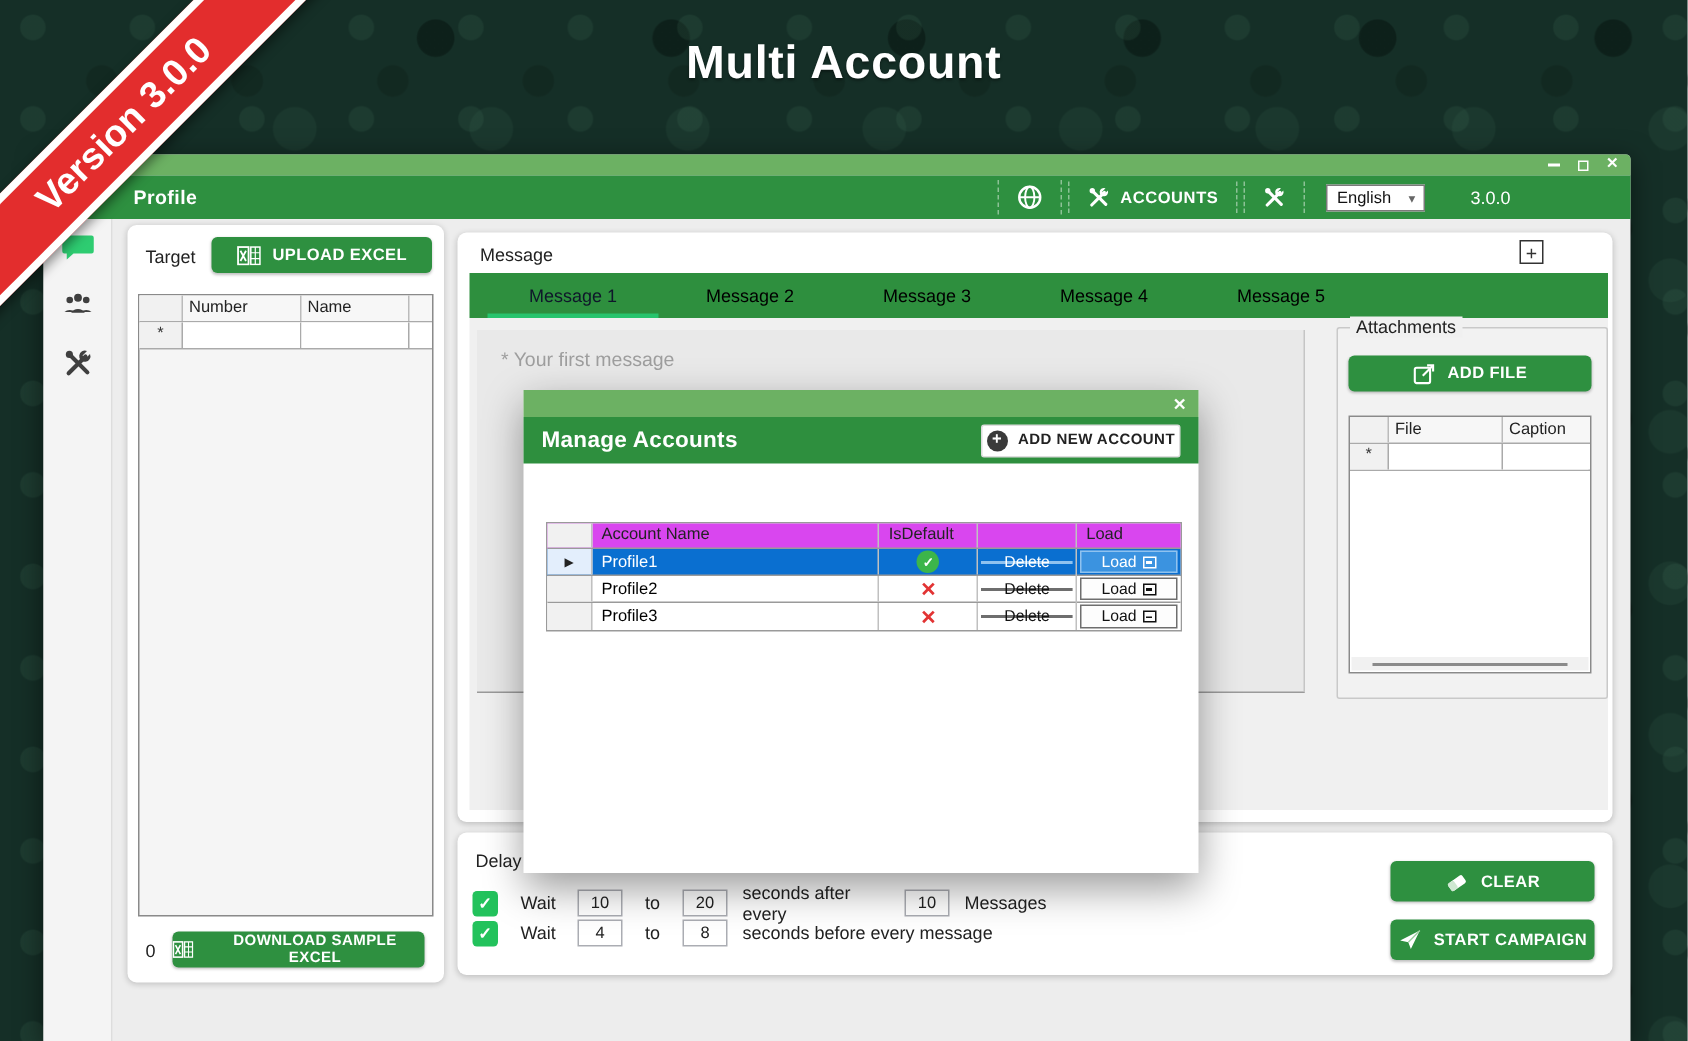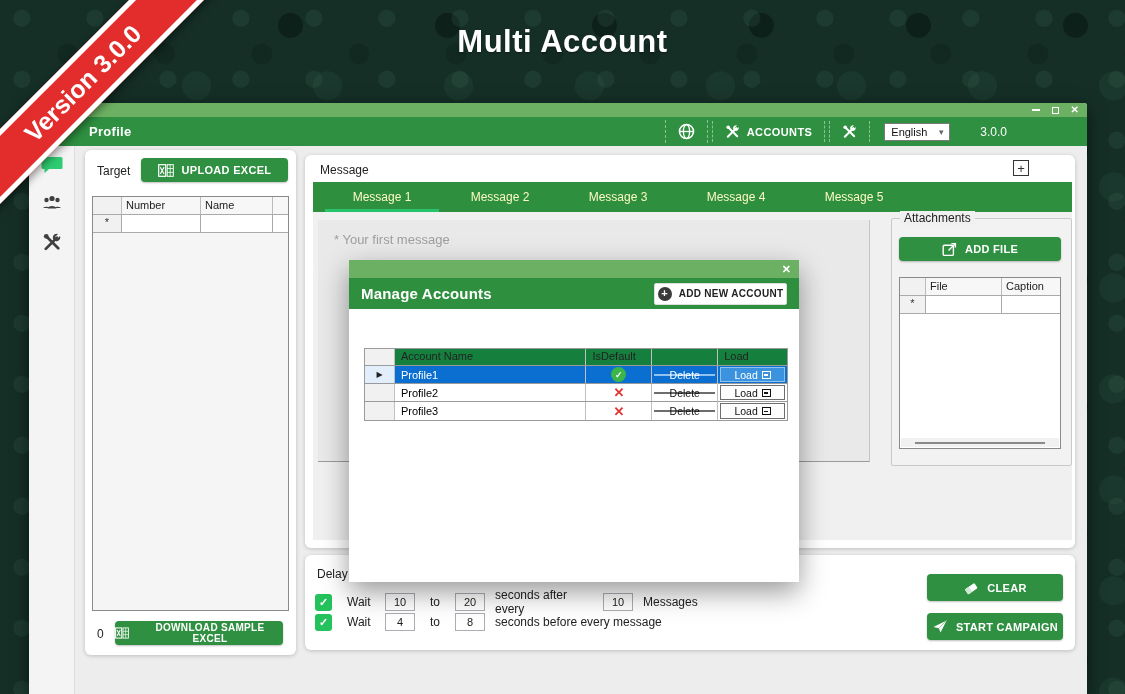--- a/index.html
+++ b/index.html
@@ -105,23 +105,23 @@
     position:absolute; right:46px; top:5px; width:16px; height:16px;
     border:1.5px solid #333; color:#333; font-size:13px; line-height:13px;
     display:flex; align-items:center; justify-content:center; cursor:pointer; background:#fff;
   }
   .tabbar {
     position:absolute; left:8px; top:27px; right:3px; height:30px; background:#2e8f3e;
     display:flex; align-items:stretch; padding-left:10px;
   }
   .tab {
     width:118px; display:flex; align-items:center; justify-content:center;
-    color:#fef9c3; font-size:12px; cursor:pointer; position:relative;
-  }
-  .tab.active { color:#fef9c3; }
+    color:#000000; font-size:12px; cursor:pointer; position:relative;
+  }
+  .tab.active { color:#0f172a; }
   .tab.active::after {
     content:""; position:absolute; left:2px; right:2px; bottom:0; height:3px; background:#27c46d;
   }
   .tab-content {
     position:absolute; left:8px; top:57px; right:3px; height:328px; background:#f0f0f0;
   }
   .msg-textarea {
     position:absolute; left:5px; top:8px; width:552px; height:242px;
     background:#e9e9e9; border-bottom:1px solid #9a9a9a; border-right:1px solid #c5c5c5;
     padding:12px 16px; font-size:13px; color:#9e9e9e;
@@ -177,21 +177,21 @@
   .dlg-add-btn {
     margin-left:auto; width:133px; height:22px; background:#fff; border:1px solid #ddd; border-radius:2px;
     display:flex; align-items:center; justify-content:center; gap:7px;
     font-size:10px; font-weight:bold; color:#222; letter-spacing:.3px; cursor:pointer;
   }
   .plus-circle {
     width:14px; height:14px; border-radius:50%; background:#3a3a3a; color:#fff;
     display:flex; align-items:center; justify-content:center; font-size:11px; line-height:11px;
   }
   .acc-table { position:absolute; left:15px; top:88px; width:424px; border:1px solid #9a9a9a; font-size:11px; background:#fff; }
-  .acc-hrow { display:flex; height:17px; background:#15803d; border-bottom:1px solid #9a9a9a; }
+  .acc-hrow { display:flex; height:17px; background:#d946ef; border-bottom:1px solid #9a9a9a; }
   .acc-hrow > div { border-right:1px solid #c0c0c0; padding:1px 6px; color:#222; }
   .acc-row { display:flex; height:18px; border-bottom:1px solid #9a9a9a; background:#fff; align-items:stretch; }
   .acc-row:last-child { border-bottom:none; }
   .acc-row > div { border-right:1px solid #c0c0c0; display:flex; align-items:center; }
   .c-sel { width:30px; justify-content:center; background:#f1f1f1; color:#222; font-size:8px; }
   .c-name { width:192px; padding:0 6px; }
   .c-def { width:66px; justify-content:center; }
   .c-del { width:66px; justify-content:center; padding:9px 2px; }
   .c-load { width:69px; justify-content:center; padding:1px 2px; border-right:none !important; }
   .acc-row.selected { background:#0a6fd0; color:#fff; }

